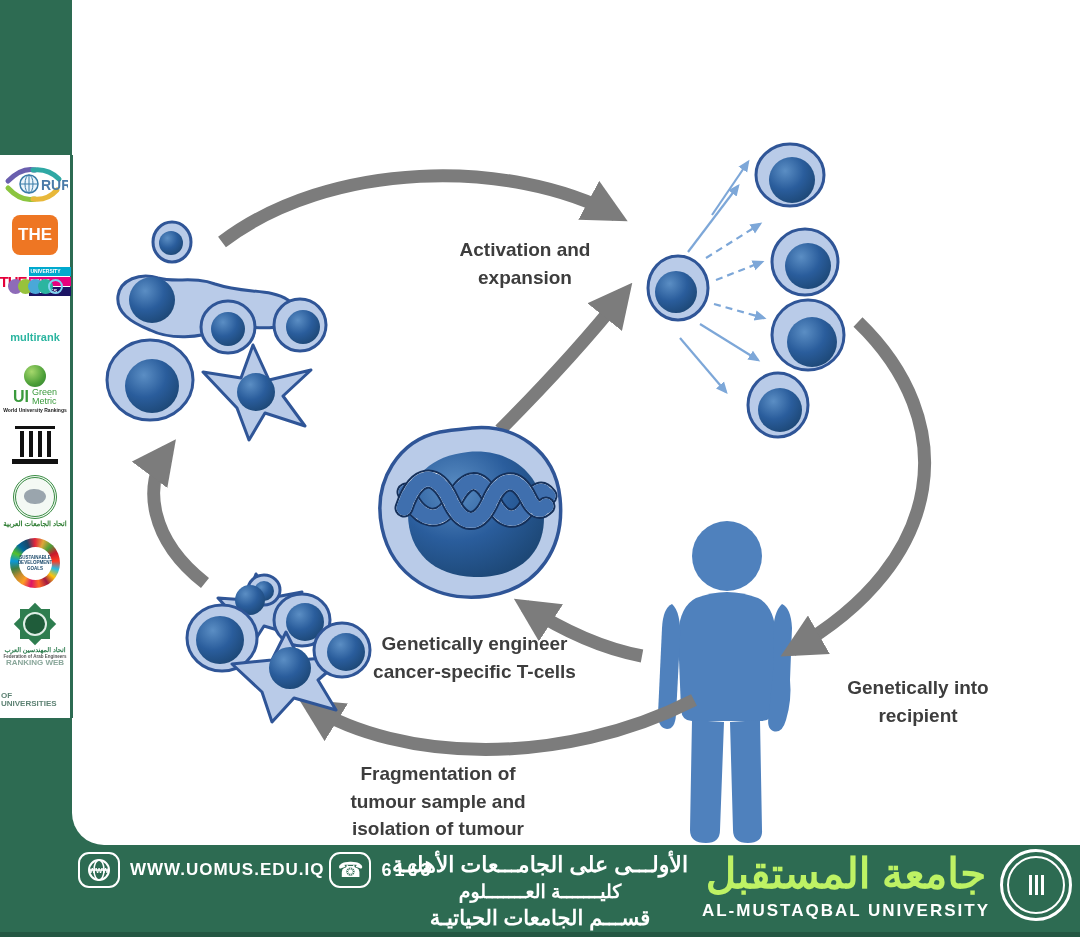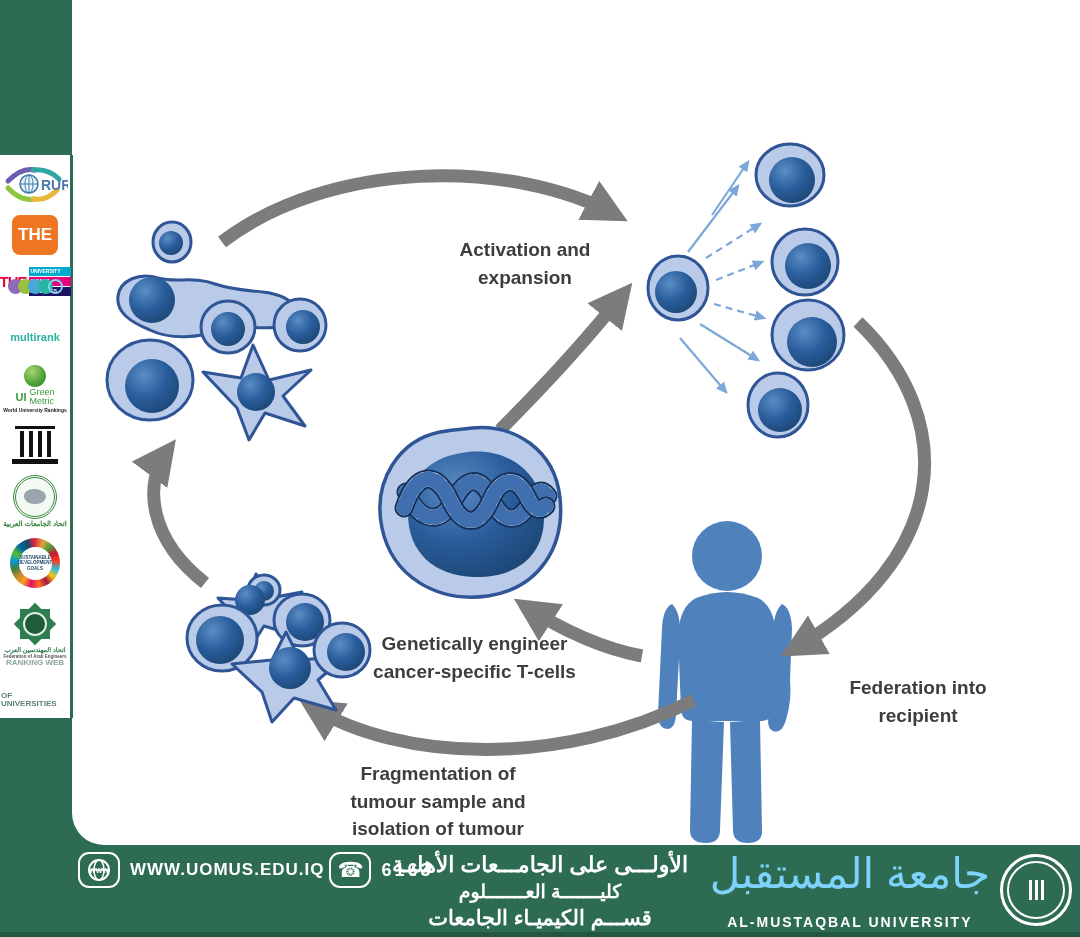--- a/index.html
+++ b/index.html
@@ -14,21 +14,21 @@
   .impact-the{color:#e4003a;font-weight:900;font-size:15px;letter-spacing:-1px;}
   .impact-bars{display:flex;flex-direction:column;gap:1px;}
   .impact-bar{width:42px;height:9px;color:#fff;font-size:5px;font-weight:800;display:flex;align-items:center;padding-left:2px;box-sizing:border-box;}
   .mr-circles{display:flex;margin-bottom:1px;}
   .mr-c{width:15px;height:15px;border-radius:50%;margin-left:-5px;}
   .mr-c:first-child{margin-left:0;}
   .mr-text{font-size:11px;font-weight:700;color:#2bb5a0;}
   .mr-bar{width:40px;height:3px;background:#bcd8d4;border-radius:2px;margin-top:2px;}
   .gm-circle{width:22px;height:22px;border-radius:50%;background:radial-gradient(circle at 35% 30%,#a6d86c,#4c9f38 60%,#2e7d32);}
   .gm-row{display:flex;align-items:center;gap:3px;margin-top:1px;}
-  .gm-ui{font-size:11px;font-weight:800;color:#3a9a3c;}
+  .gm-ui{font-size:16px;font-weight:800;color:#3a9a3c;}
   .gm-name{font-size:9px;line-height:1;font-weight:400;color:#3a9a3c;text-align:left;}
   .gm-sub{font-size:5px;font-weight:800;color:#1a1a1a;margin-top:1px;}
   .cols-wrap{display:flex;flex-direction:column;align-items:center;gap:2px;}
   .cols-top{width:40px;height:3px;background:#111;}
   .cols-mid{display:flex;gap:5px;}
   .cols-mid span{width:4px;height:26px;background:#111;}
   .cols-base{width:46px;height:5px;background:#111;}
   .au-circle{width:44px;height:44px;border-radius:50%;border:3px double #3a8d44;background:#f4f9f4;display:flex;align-items:center;justify-content:center;box-sizing:border-box;}
   .au-map{width:22px;height:15px;background:#9aa5ad;border-radius:45% 55% 50% 50%;}
   .au-text{font-size:7px;font-weight:700;color:#2e7d32;margin-top:1px;}
@@ -57,22 +57,22 @@
   .c-icon{width:42px;height:36px;border:2px solid #fff;border-radius:11px;display:flex;align-items:center;justify-content:center;box-sizing:border-box;color:#fff;}
   .c-phone-glyph{font-size:21px;line-height:1;font-family:"DejaVu Sans",sans-serif;}
   .c-web{color:#fff;font-weight:800;font-size:17px;letter-spacing:1px;}
   .c-tel{color:#fff;font-weight:800;font-size:18px;letter-spacing:3px;}
   .tagline{position:absolute;left:350px;top:5px;width:380px;text-align:center;color:#fff;direction:rtl;}
   .tg-1{font-size:22px;font-weight:700;line-height:1.35;}
   .tg-2{font-size:19px;font-weight:700;line-height:1.3;}
   .tg-3{font-size:21px;font-weight:700;line-height:1.35;}
   .brand{position:absolute;right:8px;top:4px;display:flex;align-items:center;gap:10px;}
   .brand-text{display:flex;flex-direction:column;align-items:center;}
-  .brand-ar{color:#7dd3fc;font-size:42px;line-height:1.2;font-weight:400;direction:rtl;}
-  .brand-en{color:#fff;font-size:14px;font-weight:800;letter-spacing:2px;margin-top:15px;}
+  .brand-ar{color:#bef264;font-size:42px;line-height:1.2;font-weight:700;direction:rtl;}
+  .brand-en{color:#fff;font-size:17px;font-weight:800;letter-spacing:2px;margin-top:2px;}
   .emblem{width:72px;height:72px;border-radius:50%;border:3px solid #fff;background:#2d6b52;display:flex;align-items:center;justify-content:center;box-sizing:border-box;}
   .emblem-inner{width:54px;height:54px;border-radius:50%;border:2px solid #fff;display:flex;align-items:center;justify-content:center;gap:3px;}
   .emblem-inner span{width:3px;height:20px;background:#fff;}
 </style>
 </head>
 <body>
 
 <div class="canvas">
 
   <div class="white-main"></div>
@@ -173,21 +173,21 @@
       <circle cx="290" cy="668" r="21" fill="url(#nucGrad)" stroke="none"></circle>
       <ellipse cx="342" cy="650" rx="28" ry="27" fill="#b9cbe8"></ellipse>
       <circle cx="346" cy="652" r="19" fill="url(#nucGrad)" stroke="none"></circle>
     </g>
   </svg>
 
   <div class="dlabel lbl-activation">Activation and
 expansion</div>
   <div class="dlabel lbl-engineer">Genetically engineer
 cancer-specific T-cells</div>
-  <div class="dlabel lbl-transfusion">Federation into
+  <div class="dlabel lbl-transfusion">Genetically into
 recipient</div>
   <div class="dlabel lbl-fragmentation">Fragmentation of
 tumour sample and
 isolation of tumour</div>
 
   <aside class="sidebar">
 
     <div class="logo" style="height:48px;">
       <svg width="66" height="46" viewBox="0 0 66 46">
         <path d="M6,20 Q20,6 33,9" stroke="#6a5fae" stroke-width="5" fill="none" stroke-linecap="round"></path>
@@ -301,21 +301,21 @@
         <span class="c-icon">
           <span class="c-phone-glyph">☎</span>
         </span>
         <span class="c-tel">6163</span>
       </div>
     </div>
 
     <div class="tagline">
       <div class="tg-1">الأولـــى على الجامـــعات الأهليـة</div>
       <div class="tg-2">كليـــــــة العـــــــلوم</div>
-      <div class="tg-3">قســـم الكيميـاء الجامعات</div>
+      <div class="tg-3">قســـم الجامعات الحياتيـة</div>
     </div>
 
     <div class="brand">
       <div class="brand-text">
         <div class="brand-ar">جامعة المستقبل</div>
         <div class="brand-en">AL-MUSTAQBAL  UNIVERSITY</div>
       </div>
       <div class="emblem">
         <div class="emblem-inner">
             <span></span>

